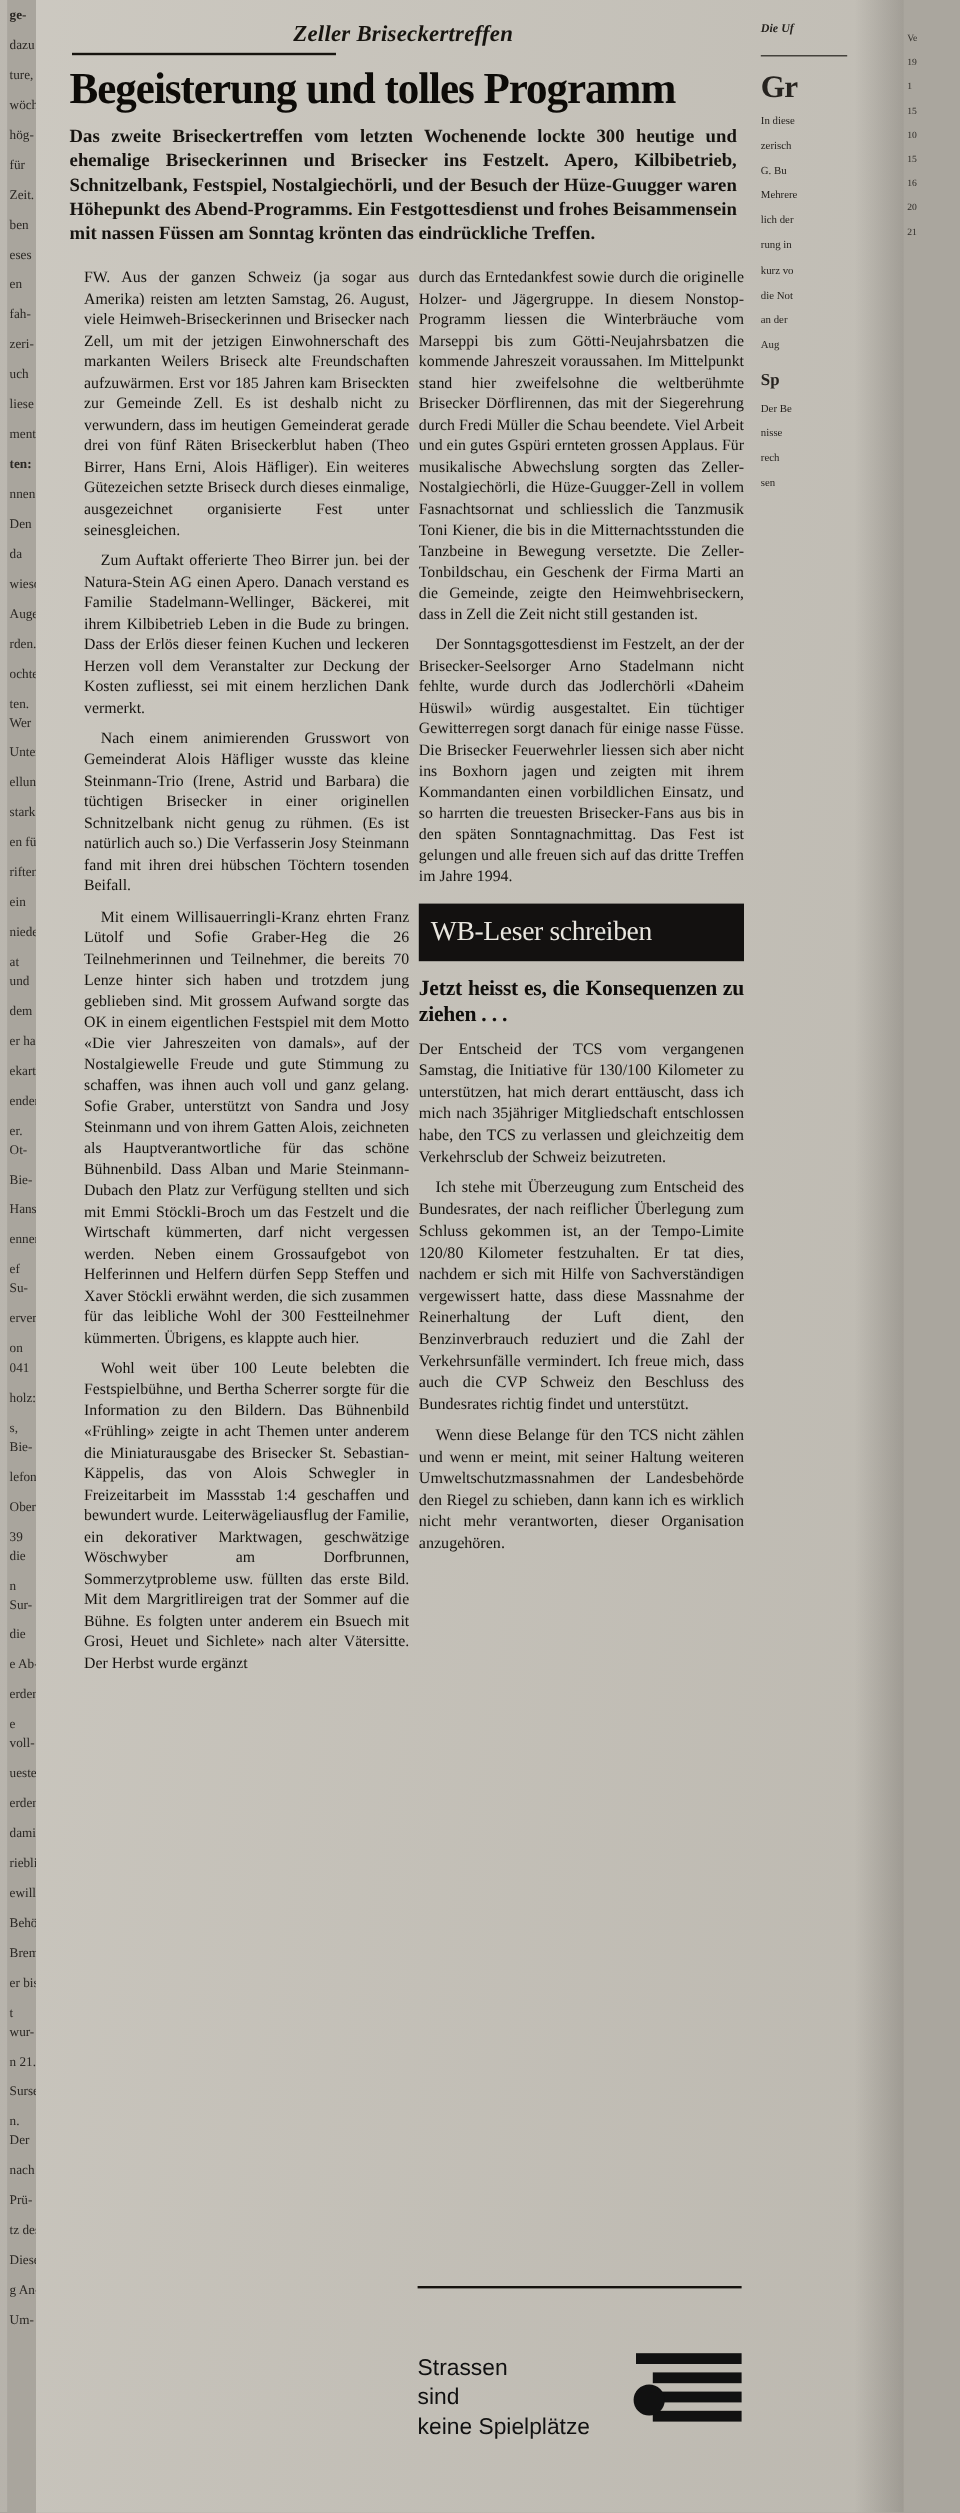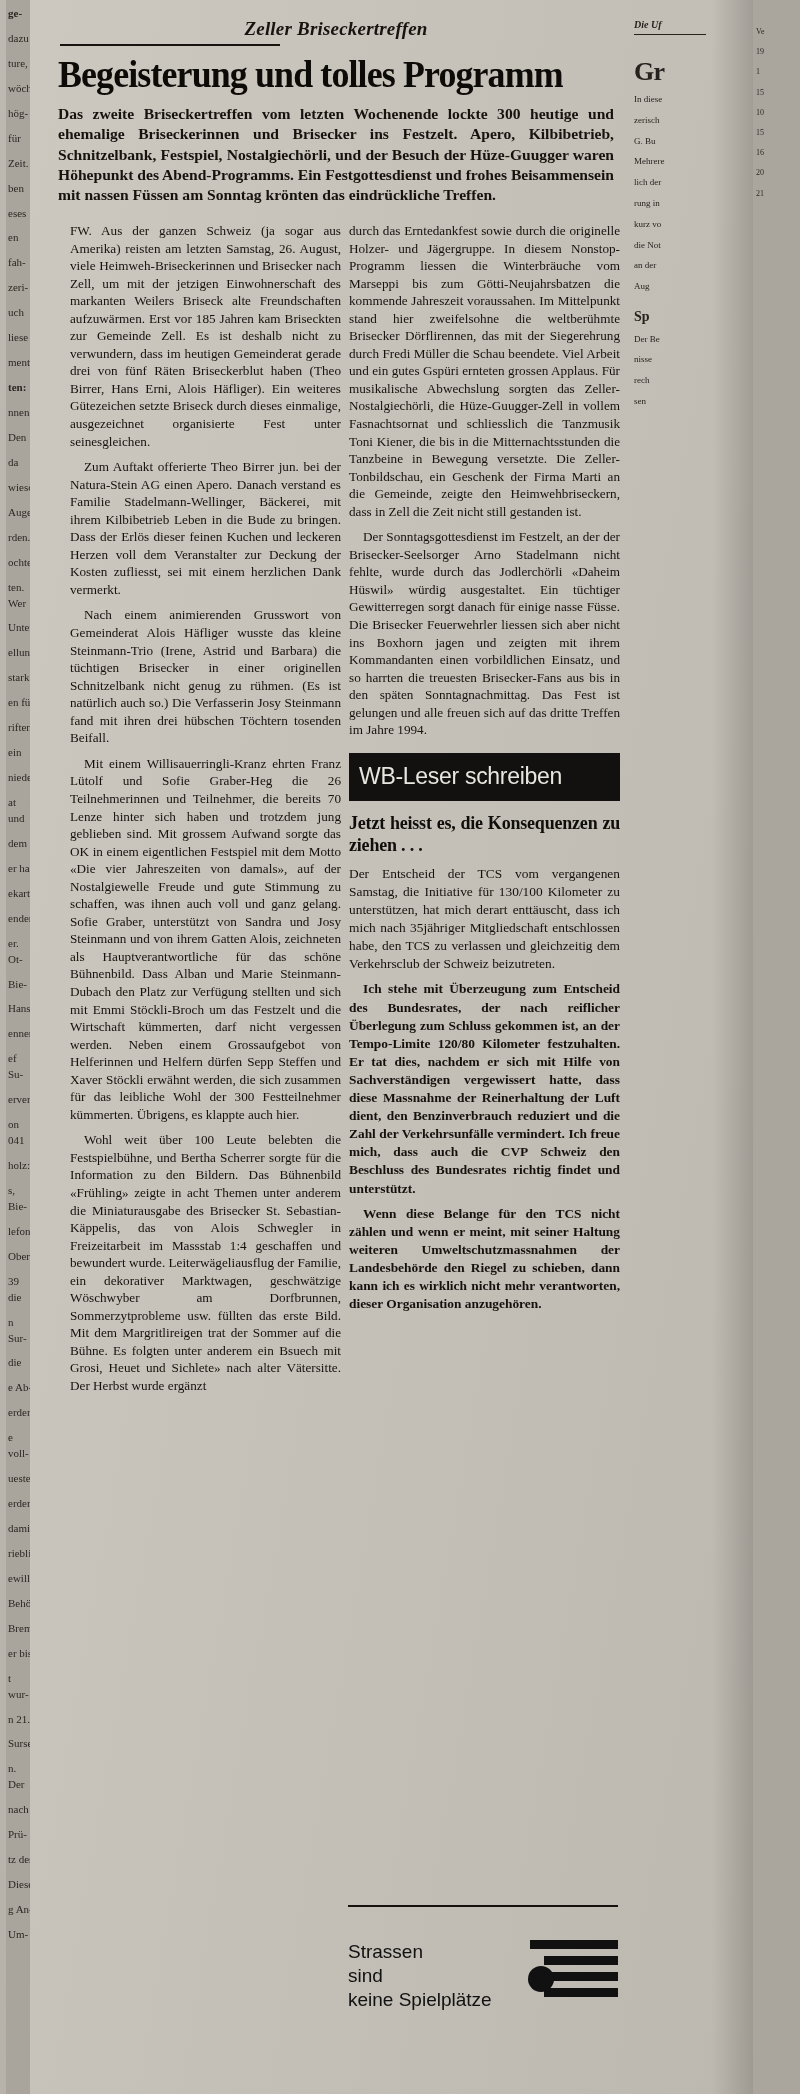--- a/index.html
+++ b/index.html
@@ -131,21 +131,21 @@
   }
   .col p { margin: 0 0 0 0; text-indent: 14px; }
   .col p.noind { text-indent: 0; }
   .col p + p { margin-top: 8px; }
 
   
   .banner {
     margin-top: 14px;
     background: #131110;
     color: #e9e6df;
-    font-family: Liberation Sans, sans-serif;
+    font-family: Liberation Serif, serif;
     font-size: 23px;
     font-weight: 500;
     padding: 8px 10px 10px 10px;
     letter-spacing: -0.3px;
   }
   .sub-headline {
     margin-top: 12px;
     font-family: "Liberation Serif", serif;
     font-weight: bold;
     font-size: 18px;
@@ -155,33 +155,33 @@
   }
   .letter-body {
     margin-top: 9px;
     font-size: 13.4px;
     line-height: 1.35;
     text-align: justify;
     color: #15120e;
   }
   .letter-body p { margin: 0; text-indent: 14px; }
   .letter-body p.noind { text-indent: 0; }
-  .letter-body p + p { margin-top: 7px; font-weight: bold; }
+  .letter-body p + p { margin-top: 7px; }
 
   
   .ad {
     position: absolute;
     left: 318px; top: 1905px;
     width: 270px;
     height: 130px;
     border-top: 2px solid #15120e;
     padding-top: 10px;
     box-sizing: border-box;
     display: flex;
-    align-items: center;
+    align-items: flex-end;
     justify-content: space-between;
   }
   .ad-text {
     font-family: "Liberation Sans", sans-serif;
     font-size: 19px;
     line-height: 1.28;
     color: #111;
   }
   .ad-mark {
     width: 92px;
@@ -214,22 +214,22 @@
     font-size: 9px;
     line-height: 1.42;
     color: #26231f;
     text-align: justify;
   }
   .sheet-right-frag .rl-kicker {
     font-style: italic;
     font-weight: bold;
     font-size: 10px;
     border-bottom: 1.5px solid #26231f;
-    padding-bottom: 2px;
-    margin-bottom: 24px;
+    padding-bottom: 14px;
+    margin-bottom: 13px;
     width: 72px;
   }
   .sheet-right-frag .rl-head {
     font-weight: bold;
     font-size: 26px;
     line-height: 1;
     margin: 4px 0 8px 0;
     letter-spacing: -0.6px;
   }
   .sheet-right-frag p { margin: 0 0 8px 0; }

